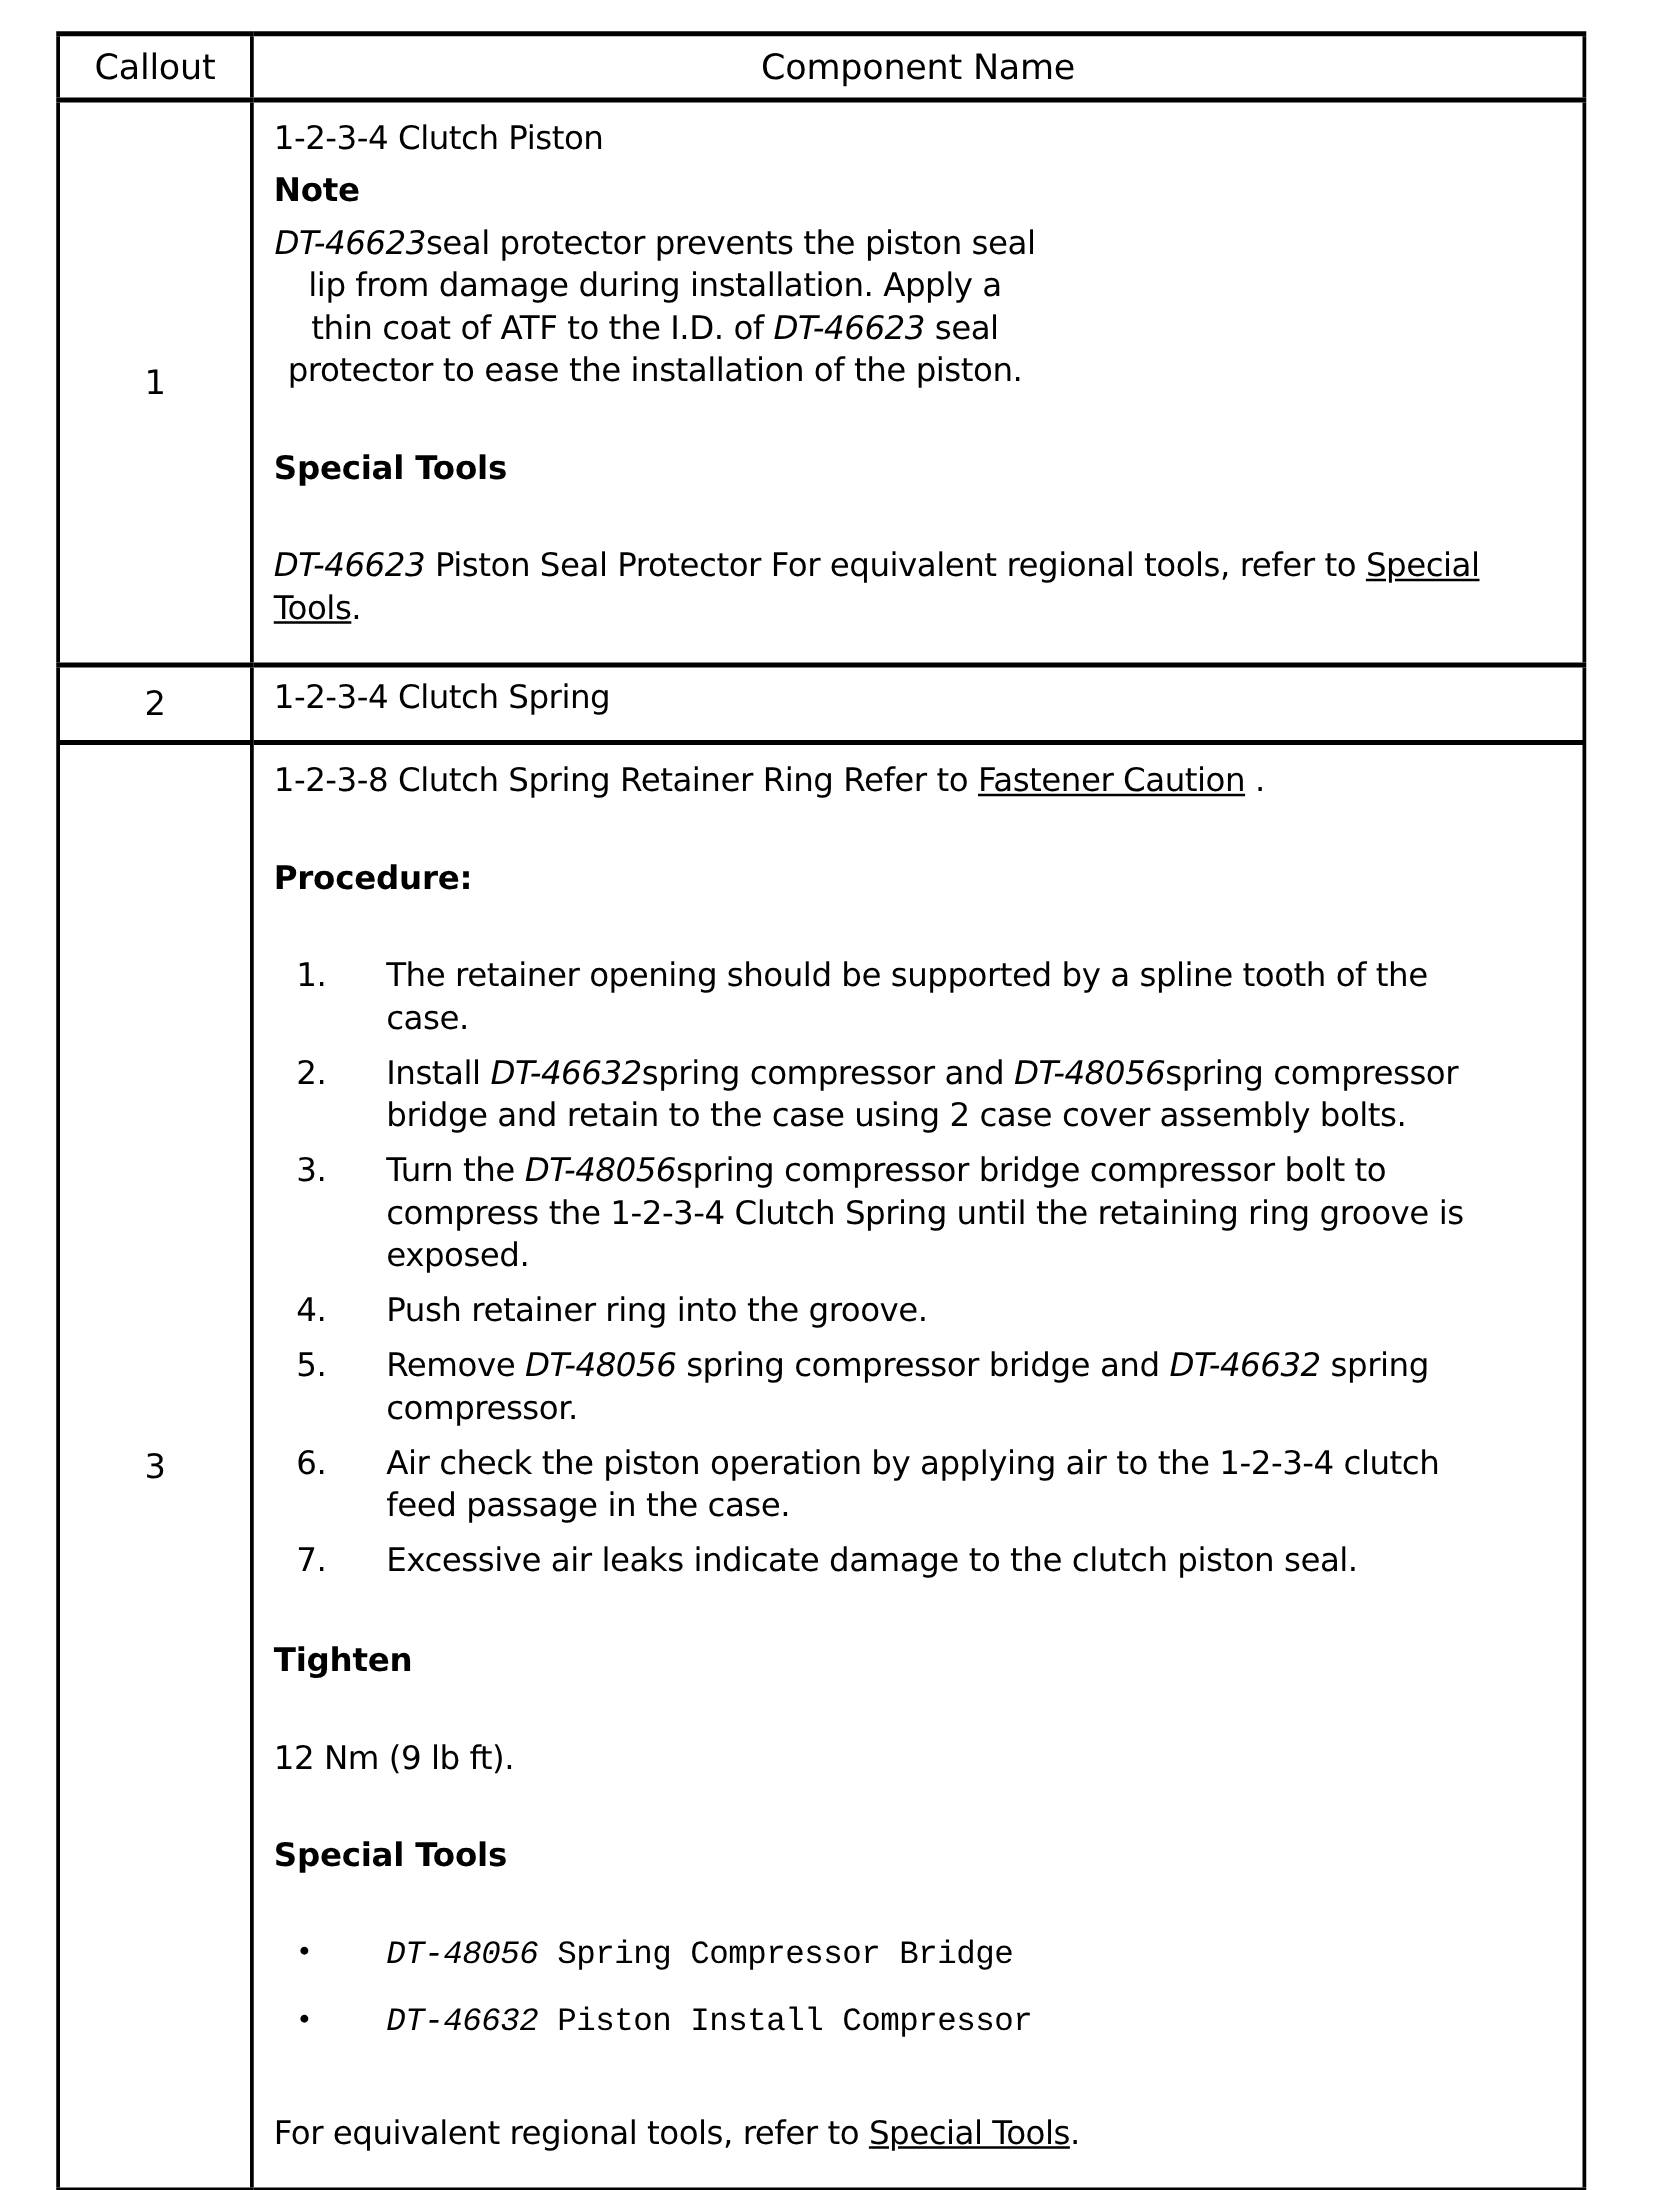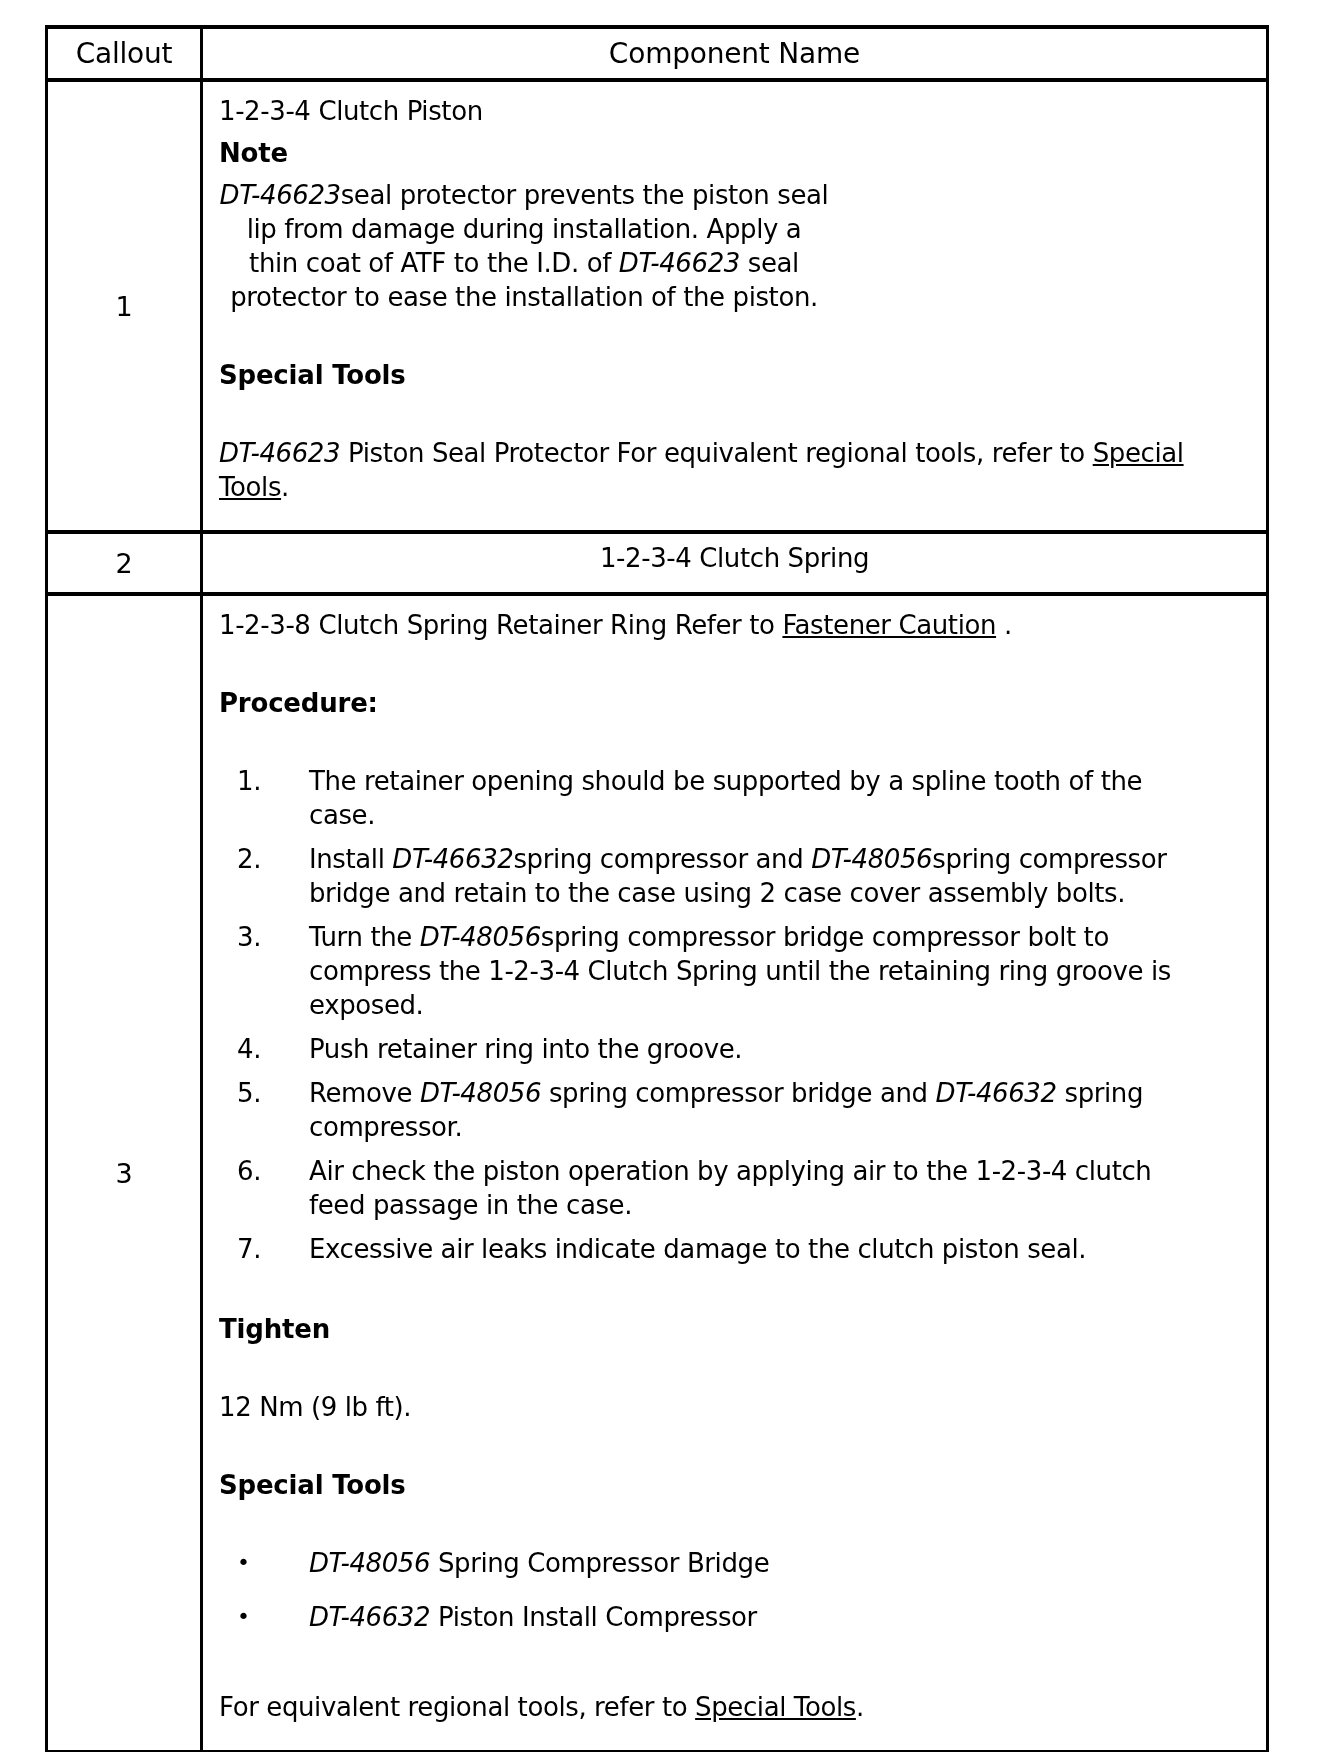--- a/index.html
+++ b/index.html
@@ -47,21 +47,20 @@
     padding: 4px;
   }
   td.content-cell {
     padding: 12px 16px 18px 16px;
     font-size: 26px;
     line-height: 34px;
     vertical-align: top;
   }
   td.content-cell.slim {
     padding: 7px 16px 9px 16px;
-    text-align: center;
   }
   .para   { margin: 0 0 8px 0; }
   .para.narrow { max-width: 610px; text-align: center; }
   .heading {
     font-weight: bold;
     margin: 0 0 8px 0;
     letter-spacing: -0.2px;
   }
   .spacer { height: 36px; }
   .olist { margin: 0; }
@@ -77,21 +76,21 @@
   .ulist { margin: 0; }
   .ulist-item {
     display: flex;
     margin: 0 0 20px 0;
   }
   .ulist-item .bullet {
     flex: 0 0 72px;
     margin-left: 18px;
     font-size: 22px;
   }
-  .ulist-item .item-text { max-width: 880px; }
+  .ulist-item .item-text { max-width: 880px; font-family: Liberation Mono, monospace; }
   i { font-style: italic; }
   a.doc-link {
     color: #000000;
     text-decoration: underline;
     cursor: pointer;
   }
 </style>
 </head>
 <body>
 

